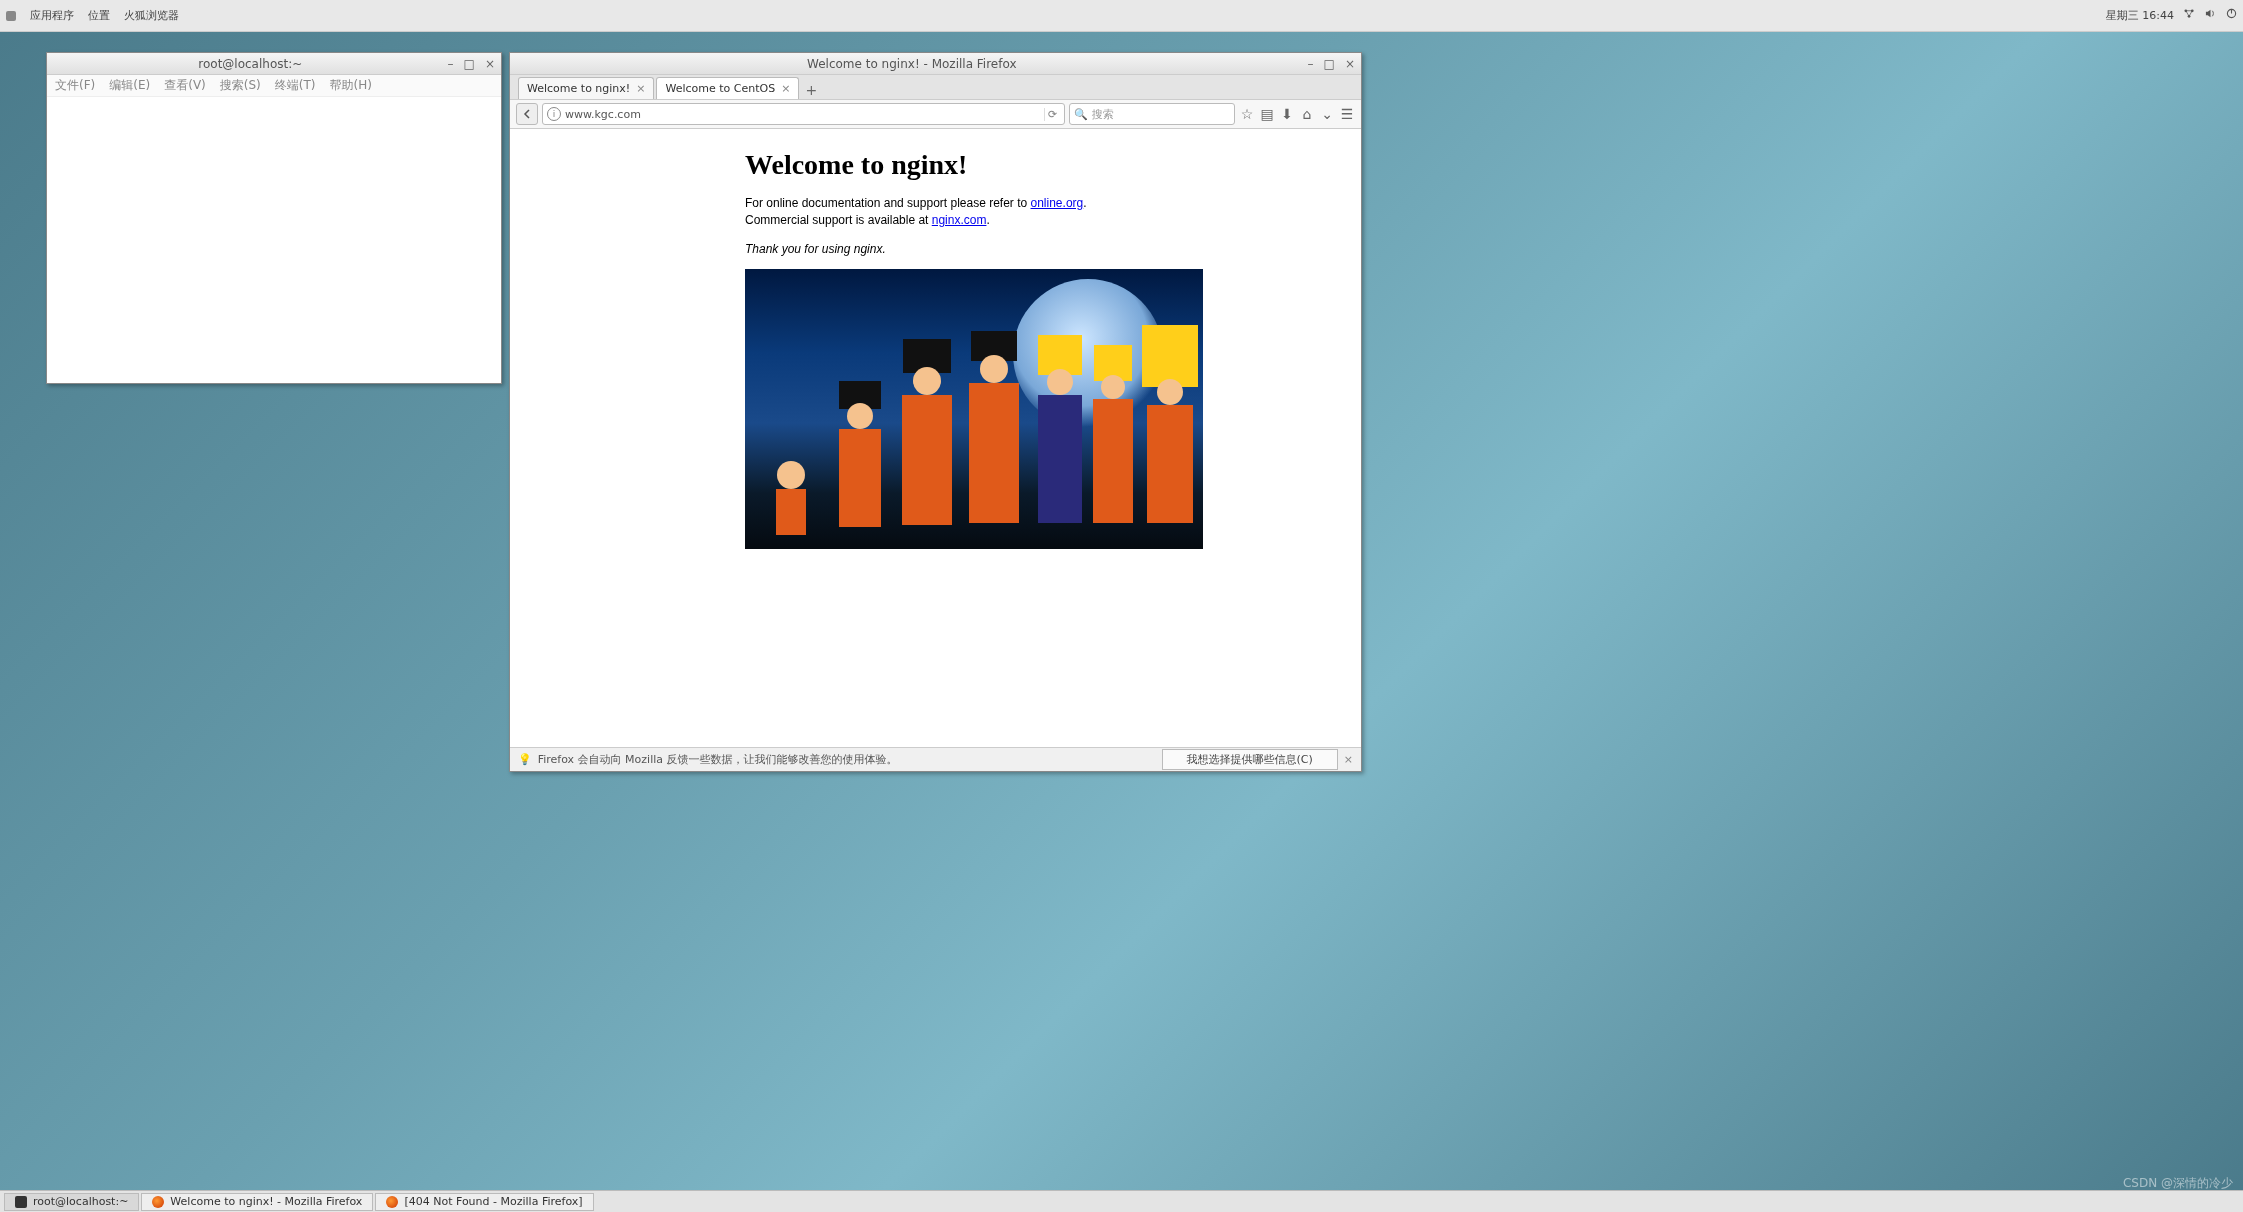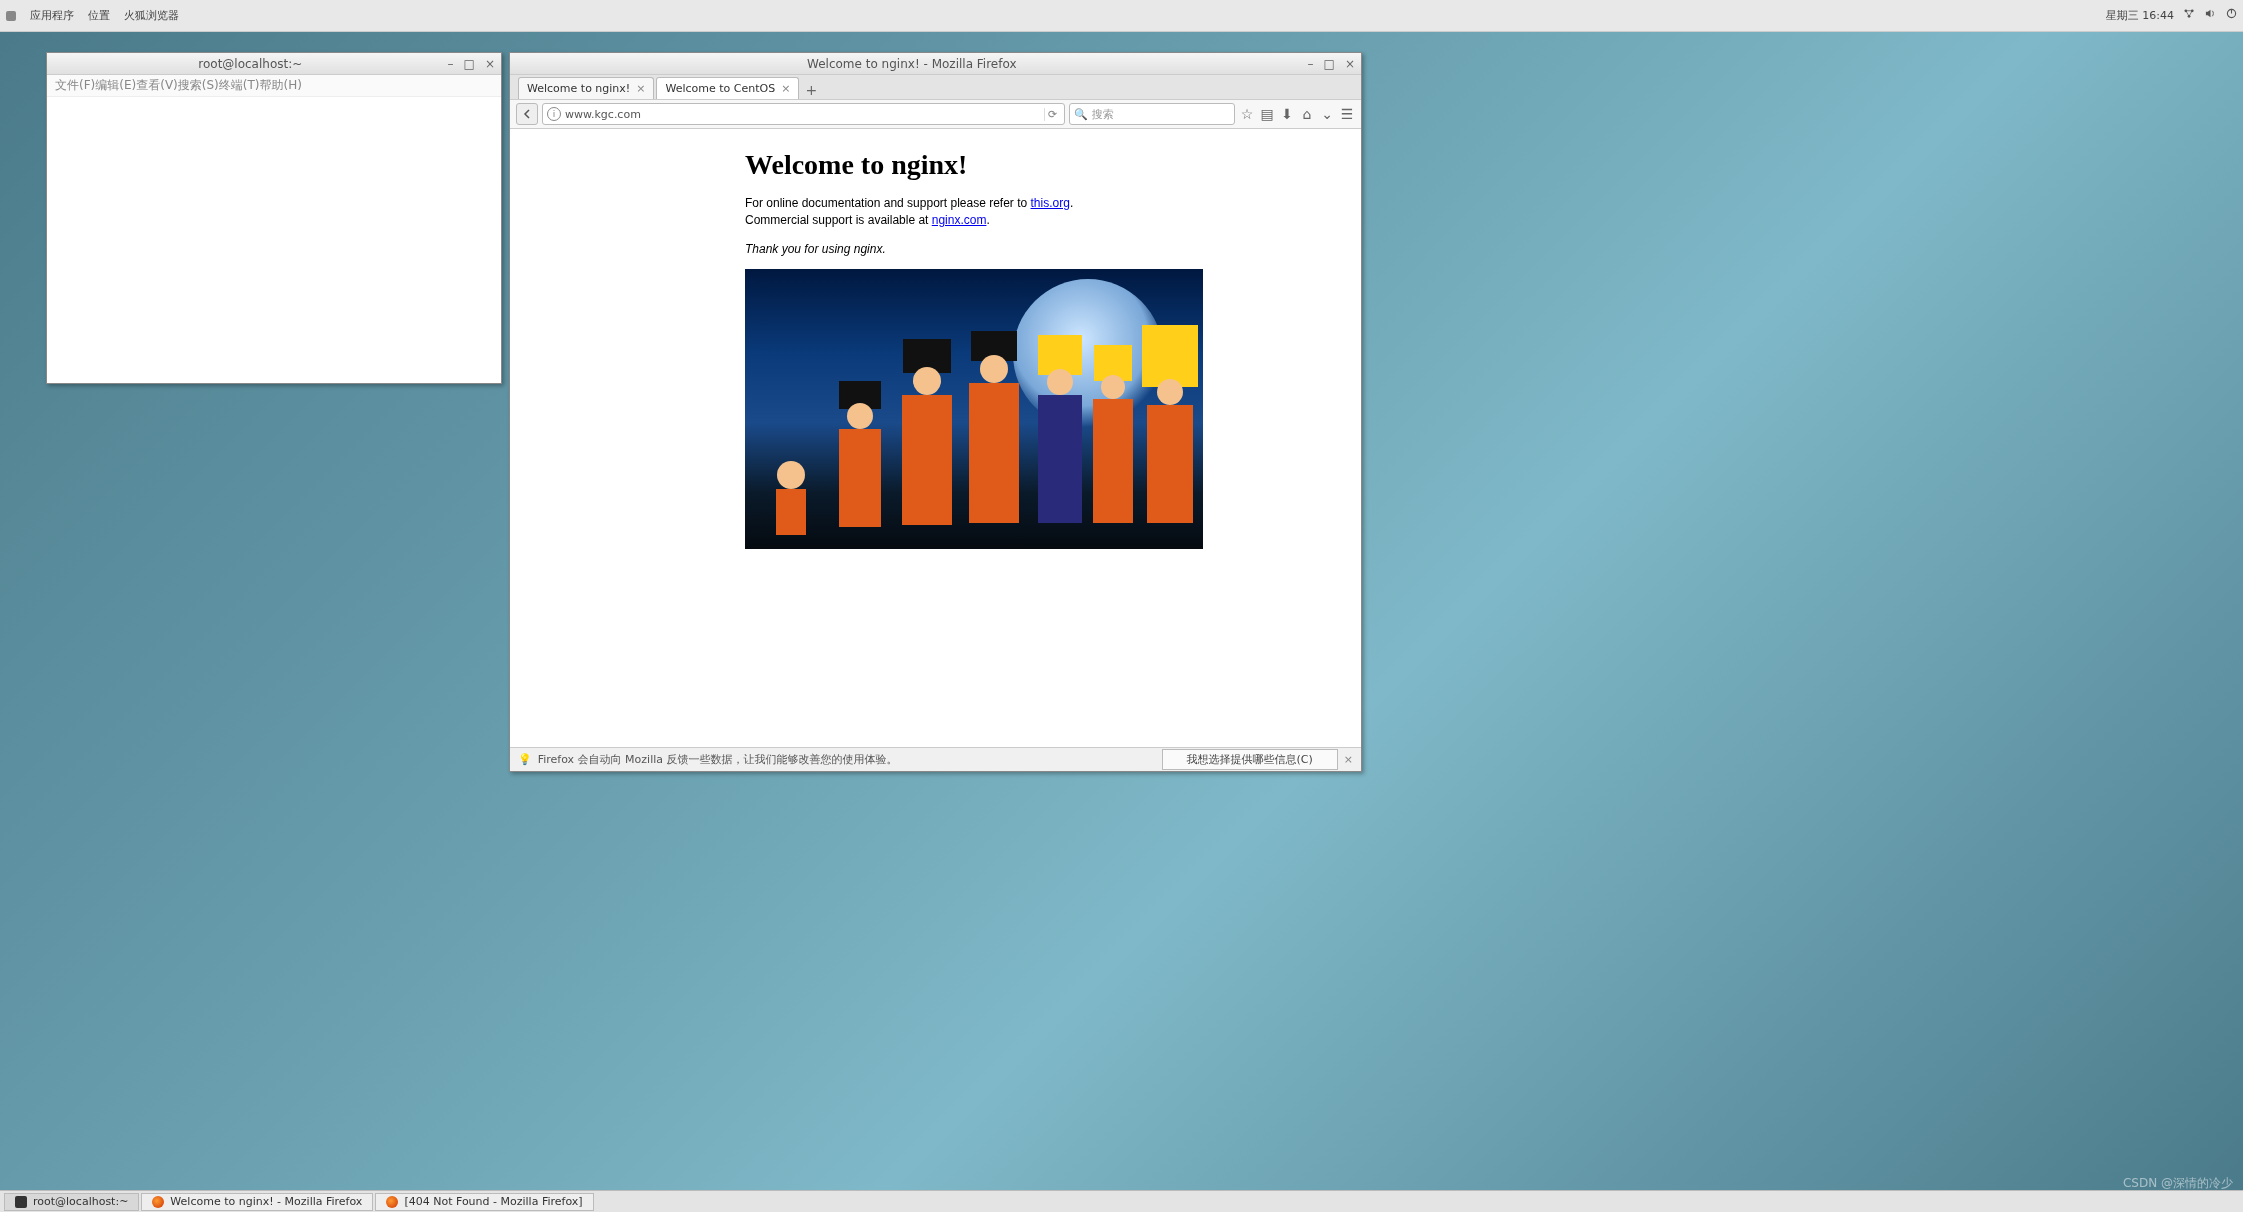--- a/index.html
+++ b/index.html
@@ -27,21 +27,21 @@
 
 
 .win { position:absolute; background:#fff; border:1px solid #888; box-shadow:2px 2px 4px rgba(0,0,0,0.3); display:flex; flex-direction:column; }
 .win-titlebar { height:22px; background:linear-gradient(#f5f5f5,#e0e0e0); border-bottom:1px solid #ccc; display:flex; align-items:center; padding:0 6px; font-size:12px; color:#555; }
 .win-titlebar .title { flex:1; text-align:center; }
 .win-controls { display:flex; gap:10px; margin-left:auto; color:#666; }
 .win-controls span { cursor:pointer; font-size:12px; line-height:1; }
 
 
 .term-win { left:46px; top:52px; width:456px; height:332px; }
-.term-menu { height:22px; display:flex; align-items:center; gap:0; padding:0 8px; font-size:12px; color:#888; background:#fafafa; border-bottom:1px solid #eee; }
+.term-menu { height:22px; display:flex; align-items:center; gap:14px; padding:0 8px; font-size:12px; color:#888; background:#fafafa; border-bottom:1px solid #eee; }
 .term-body { flex:1; padding:2px 6px; font-family:"DejaVu Sans Mono",monospace; font-size:12px; color:#000; background:#fff; white-space:pre; overflow:hidden; }
 .cursor-box { display:inline-block; width:7px; height:12px; border:1px solid #000; vertical-align:text-bottom; }
 
 
 .ff-win { left:509px; top:52px; width:853px; height:720px; }
 .ff-tabs { height:24px; background:#e4e4e4; display:flex; align-items:flex-end; padding-left:8px; gap:2px; }
 .ff-tab { height:22px; background:#f7f7f7; border:1px solid #bbb; border-bottom:none; border-radius:3px 3px 0 0; padding:0 8px; display:flex; align-items:center; gap:6px; font-size:11px; color:#333; min-width:130px; }
 .ff-tab.inactive { background:#ffffff;align-items:center; }
 .ff-tab .x { margin-left:auto; color:#888; font-size:11px; }
 .ff-newtab { width:20px; height:18px; display:flex; align-items:center; justify-content:center; color:#666; font-size:14px; }
@@ -168,21 +168,21 @@
     <div class="tb-icon">☆</div>
     <div class="tb-icon">▤</div>
     <div class="tb-icon">⬇</div>
     <div class="tb-icon">⌂</div>
     <div class="tb-icon">⌄</div>
     <div class="tb-icon">☰</div>
   </div>
   <div class="ff-content">
     <h1>Welcome to nginx!</h1>
     <p>
-      <span>For online documentation and support please refer to </span><a>this.org</a><span>.</span><br>
+      <span>For online documentation and support please refer to </span><a>online.org</a><span>.</span><br>
       <span>Commercial support is available at </span><a>nginx.com</a><span>.</span>
     </p>
     <p><em>Thank you for using nginx.</em></p>
     <div class="content-image">
       <div class="char char1">
           <div class="head"></div>
           <div class="body"></div>
         </div>
       <div class="char char2">
           <div class="hair"></div>

